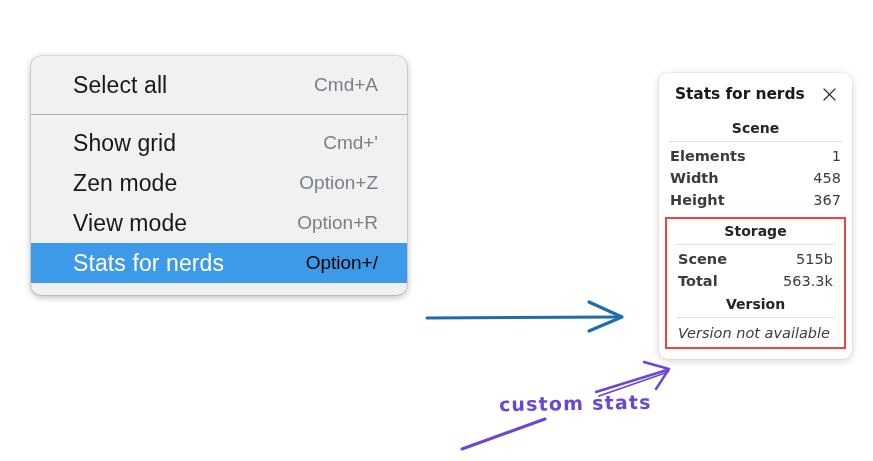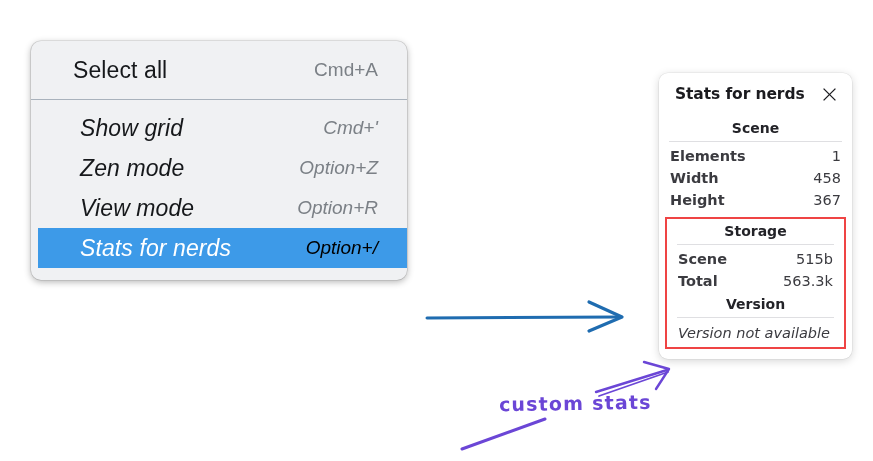--- a/index.html
+++ b/index.html
@@ -13,33 +13,33 @@
     position: relative;
     overflow: hidden;
     font-family: "Liberation Sans", sans-serif;
     -webkit-font-smoothing: antialiased;
   }
 
   
   #context-menu {
     position: absolute;
     left: 31px;
-    top: 41px;
+    top: 56px;
     width: 376px;
     background: #f0f1f3;
     border-radius: 10px;
     box-shadow: 0 2px 7px rgba(0,0,0,0.30), 0 0 0 0.6px rgba(0,0,0,0.16);
     overflow: hidden;
     padding: 0;
   }
   .menu-section {
     padding: 9px 0 8px 0;
   }
   .menu-section.section-top { padding: 9px 0 9px 0; }
-  .menu-section.section-bottom { padding: 8px 0 12px 7px; font-style: italic; }
+  .menu-section.section-bottom { padding: 8px 0 12px 0; }
   .menu-divider {
     height: 1px;
     background: #a9b2bc;
     width: 100%;
   }
   .menu-item {
     display: flex;
     align-items: center;
     justify-content: space-between;
     height: 40px;

